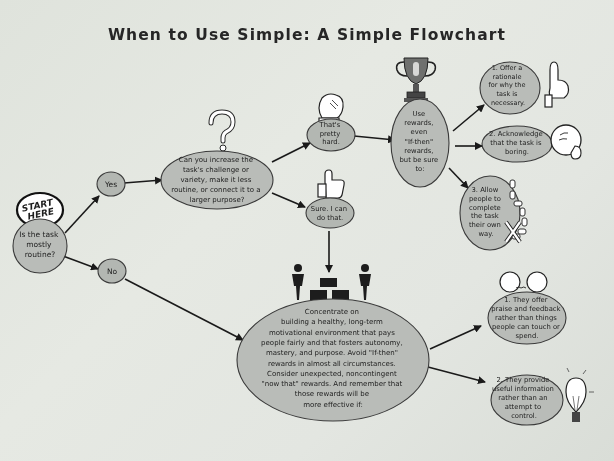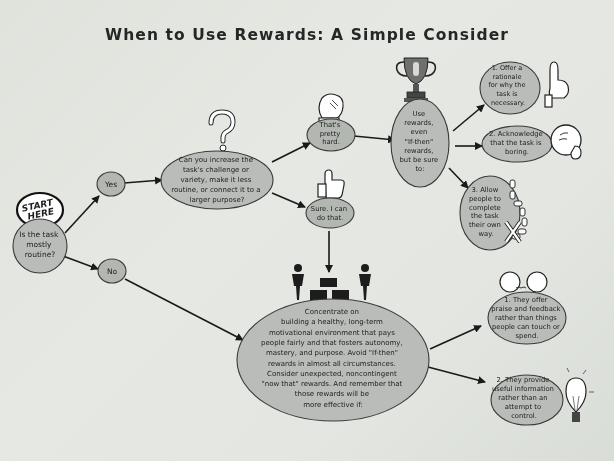--- a/index.html
+++ b/index.html
@@ -16,21 +16,21 @@
     }
     svg#chart { position:absolute; left:0; top:0; }
     .node { fill:#b9bcb8; stroke:#3a3a3a; stroke-width:1.1; }
     .node.small { fill:#b3b7b2; }
     .lbl { font-family:"DejaVu Sans", sans-serif; fill:#1e1e1e; text-anchor:middle; }
     .edge { stroke:#1a1a1a; stroke-width:1.6; fill:none; }
   </style>
 </head>
 <body>
 
-<h1 id="title">When to Use Rewards: A Simple Consider</h1>
+<h1 id="title">When to Use Simple: A Simple Flowchart</h1>
 
 <svg id="chart" width="614" height="461" viewBox="0 0 614 461">
   <defs>
     <marker id="ah" markerWidth="8" markerHeight="8" refX="7" refY="4" orient="auto" markerUnits="userSpaceOnUse">
       <path d="M0,0 L8,4 L0,8 Z" fill="#1a1a1a"></path>
     </marker>
   </defs>
 
   <g>
     <line class="edge" x1="65" y1="233" x2="99" y2="196" marker-end="url(#ah)"></line>

